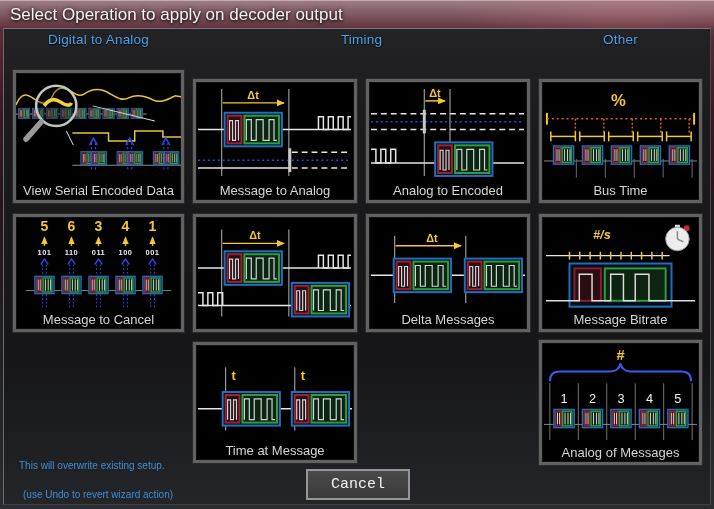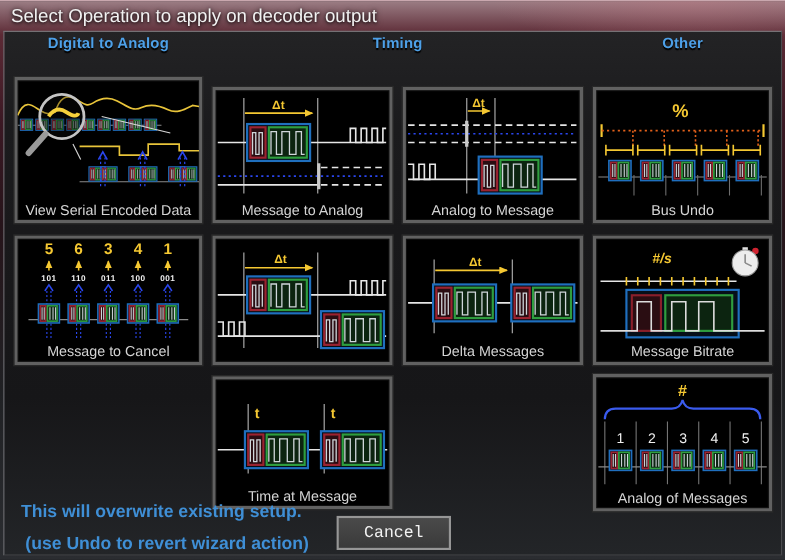--- a/index.html
+++ b/index.html
@@ -28,21 +28,21 @@
     position:absolute;left:3px;top:27px;width:708px;height:477px;
     background:linear-gradient(180deg,#232325 0%,#1b1b1d 18%,#161618 70%,#232528 100%);
     border-top:1px solid #77787c;
     border-left:1px solid #6b6c70;
     border-right:1px solid #4a4b4e;
     border-bottom:1px solid #3e3f42;
     box-sizing:border-box;
   }
   .col-header{
     position:absolute;top:3px;height:18px;
-    color:#4da0e8;font-size:13.5px;font-weight:bold;
+    color:#4da0e8;font-size:13.5px;font-weight:normal;
     text-align:center;letter-spacing:.2px;
     text-shadow:0 1px 1px #000;
   }
   .tile{
     position:absolute;background:#000;
     border:3px solid #616161;
     outline:1px solid #2a2a2a;
     box-shadow:inset 0 0 0 1px #101010;
     box-sizing:border-box;
     display:flex;flex-direction:column;
@@ -51,21 +51,21 @@
   }
   .tile .icon{flex:1 1 auto;width:100%;min-height:0;display:block;}
   .tile-label{
     flex:0 0 auto;text-align:center;color:#d4d4d4;
     font-size:13px;line-height:15px;padding-bottom:2px;
     white-space:nowrap;
   }
   svg text{font-family:"Liberation Sans", sans-serif;}
   .footer-note{
     position:absolute;left:15px;top:428px;
-    color:#3f8fd6;font-weight:bold;font-size:16px;line-height:17px;
+    color:#3f8fd6;font-weight:normal;font-size:10px;line-height:17px;
   }
   .footer-note .l2{padding-left:4px;margin-top:12px;}
   .cancel-btn{
     position:absolute;left:302px;top:440px;width:104px;height:31px;
     background:linear-gradient(180deg,#4a4a4a,#3a3a3a);
     border:2px solid #969696;
     color:#f2f2f2;font-size:15px;font-family:Liberation Mono, monospace;
     box-sizing:border-box;cursor:pointer;
   }
 </style>
@@ -176,21 +176,21 @@
         <text x="61" y="11" font-size="11" font-weight="bold" fill="#f5c832">Δt</text>
         <line x1="57" y1="15" x2="77" y2="15" stroke="#f5c832" stroke-width="1.5" marker-end="url(#mY)"></line>
         <line x1="2" y1="28" x2="157" y2="28" stroke="#e6e6e6" stroke-width="1.5" stroke-dasharray="6,4"></line>
         <line x1="2" y1="36" x2="157" y2="36" stroke="#2a46ee" stroke-width="1.5" stroke-dasharray="2,3"></line>
         <line x1="2" y1="44" x2="157" y2="44" stroke="#e6e6e6" stroke-width="1.5" stroke-dasharray="6,4"></line>
         <line x1="56" y1="24" x2="56" y2="48" stroke="#c8c8c8" stroke-width="3"></line>
         <line x1="2" y1="78" x2="157" y2="78" stroke="#e6e6e6" stroke-width="1.5"></line>
         <polyline points="2,64 7,64 7,78 12,78 12,64 17,64 17,78 22,78 22,64 27,64 27,78" fill="none" stroke="#e6e6e6" stroke-width="1.5"></polyline>
         <use href="#pkt-lg" x="66" y="56"></use>
       </svg>
-      <div class="tile-label">Analog to Message</div>
+      <div class="tile-label">Analog to Encoded</div>
     </div>
 
     <div class="tile" style="left:535px;top:30px;width:163px;height:124px;">
       <svg class="icon" viewBox="0 0 160 94" preserveAspectRatio="xMidYMid meet">
         <text x="78" y="20" font-size="17" font-weight="bold" fill="#f5c832" text-anchor="middle">%</text>
         <line x1="5" y1="27" x2="5" y2="39" stroke="#f5c832" stroke-width="2"></line>
         <line x1="155" y1="27" x2="155" y2="39" stroke="#f5c832" stroke-width="2"></line>
         <line x1="5" y1="33" x2="155" y2="33" stroke="#e2601a" stroke-width="1.5" stroke-dasharray="2,3"></line>
         <g stroke="#e2601a" stroke-width="1.5" stroke-dasharray="2,2">
           <line x1="34" y1="33" x2="34" y2="47"></line>
@@ -223,21 +223,21 @@
             <line x1="94" y1="74" x2="94" y2="93"></line>
             <line x1="123.5" y1="74" x2="123.5" y2="93"></line>
             <line x1="153" y1="74" x2="153" y2="93"></line>
         </g>
         <use href="#pkt-sm" x="11" y="60"></use>
           <use href="#pkt-sm" x="40.5" y="60"></use>
           <use href="#pkt-sm" x="70" y="60"></use>
           <use href="#pkt-sm" x="99.5" y="60"></use>
           <use href="#pkt-sm" x="129" y="60"></use>
       </svg>
-      <div class="tile-label">Bus Undo</div>
+      <div class="tile-label">Bus Time</div>
     </div>
 
     <div class="tile" style="left:9px;top:165px;width:171px;height:118px;">
       <svg class="icon" viewBox="0 0 160 102" preserveAspectRatio="xMidYMid meet">
         <g font-size="15" font-weight="bold" fill="#f5c832" text-anchor="middle">
           <text x="22" y="15">5</text>
           <text x="51" y="15">6</text>
           <text x="80" y="15">3</text>
           <text x="109" y="15">4</text>
           <text x="138" y="15">1</text>

